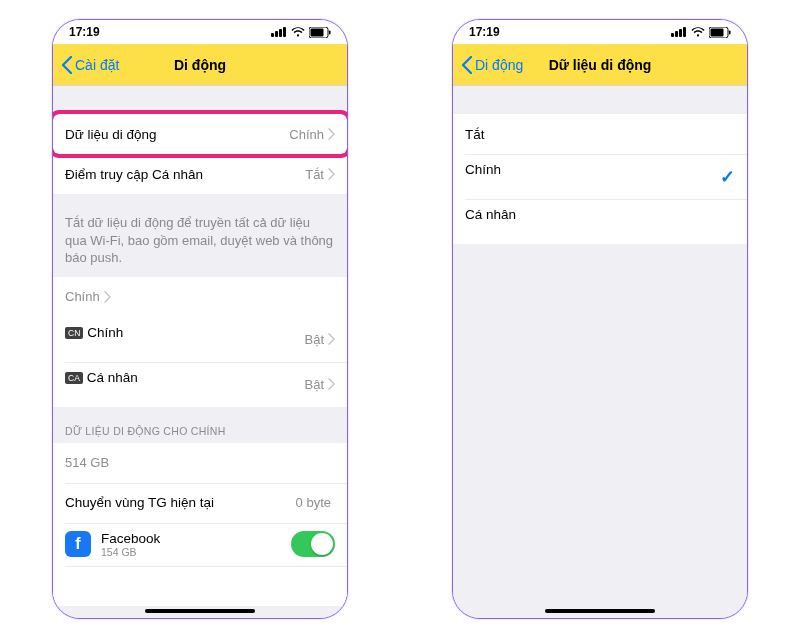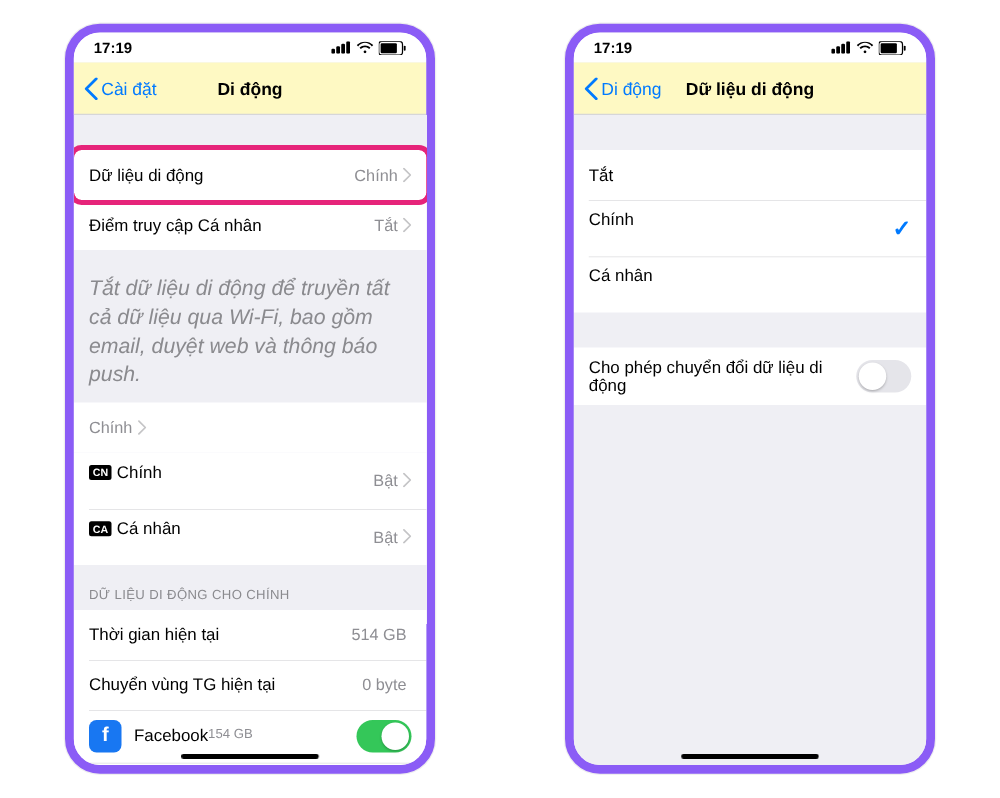--- a/index.html
+++ b/index.html
@@ -5,37 +5,37 @@
   * { box-sizing: border-box; margin: 0; padding: 0; }
   body {
     width: 800px; height: 638px;
     background: #fff;
     font-family: -apple-system, "Helvetica Neue", Arial, sans-serif;
     position: relative; overflow: hidden;
     display: flex; justify-content: space-around; align-items: center;
   }
   .phone {
     width: 296px; height: 600px;
-    border: 7px solid #8b5cf6;
+    border: 1px solid #8b5cf6;
     border-radius: 28px;
     overflow: hidden;
     background: #efeff4;
     display: flex; flex-direction: column;
     position: relative;
     box-shadow: 0 0 0 1px #eee;
   }
   .status-bar {
     height: 24px; background: #fff;
     display: flex; justify-content: space-between; align-items: center;
     padding: 0 16px; font-size: 12px; font-weight: 600;
   }
   .status-right { display: flex; align-items: center; gap: 4px; }
   .sb-icon { display:inline-block; }
   .nav {
-    height: 42px; background: #fef9c3;
+    height: 42px; background: #fde047;
     border-bottom: 1px solid #d6d6d8;
     display: flex; align-items: center;
     position: relative; padding: 0 8px;
   }
   .nav-back {
     display: flex; align-items: center;
     color: #007aff; font-size: 14px; font-weight: 400;
     gap: 2px;
   }
   .nav-title {
@@ -55,22 +55,22 @@
     font-size: 13.5px; color: #000;
   }
   .row + .row::before {
     content:""; position:absolute; top:0; left:12px; right:0;
     height:1px; background:#d6d6d8; transform: scaleY(.5);
   }
   .row .label { flex: 1; }
   .row .value { color: #8e8e93; font-size: 13px; margin-right: 4px; }
   .row .sub { font-size: 11px; color: #c0c0c4; display:block; margin-top:2px; filter: blur(1px); }
   .footer-text {
-    font-size: 17px; color: #8a8a8e;
-    padding: 20px 12px 10px 12px; line-height: 1.35; font-style: italic;
+    font-size: 13px; color: #8a8a8e;
+    padding: 20px 12px 10px 12px; line-height: 1.35;
   }
   .header-text {
     font-size: 10.5px; color: #8a8a8e;
     padding: 18px 12px 6px 12px; letter-spacing: .3px;
   }
   .chevron {
     width: 7px; height: 12px; flex:0 0 auto;
     color:#c4c4c6;
   }
   .toggle {
@@ -85,32 +85,32 @@
   }
   .toggle.on { background:#34c759; }
   .toggle.on::after { left:20px; }
   .highlight {
     box-shadow: 0 0 0 3px #e6247a, 0 0 0 4px #e6247a;
     border-radius: 6px;
     position: relative; z-index: 2;
   }
   .check { color:#007aff; font-size:18px; font-weight:600; }
   .sim-badge {
-    display:inline-block; background:#000000; color:#fff;
-    font-size:8.5px; font-weight:700; border-radius:2px;
+    display:inline-block; background:#404040; color:#fff;
+    font-size:8.5px; font-weight:400; border-radius:2px;
     padding: 0 3px; line-height:12px; margin-right:4px;
     vertical-align: 1px;
   }
   .app-icon {
     width: 26px; height: 26px; border-radius:6px; margin-right:10px;
     display:flex; align-items:center; justify-content:center;
     font-size: 16px; color:#fff; font-weight:700; flex:0 0 auto;
   }
   .fb { background:#1877f2; }
-  .two-line { display:flex; flex-direction:row; }
+  .two-line { display:flex; flex-direction:column; }
   .two-line .sublabel { font-size:10.5px; color:#8e8e93; }
   .home-ind {
     position:absolute; bottom:5px; left:50%;
     width:110px; height:4px; background:#000; border-radius:3px;
     transform: translateX(-50%);
   }
 </style>
 </head>
 <body>
 
@@ -192,21 +192,20 @@
         <span class="value">Bật</span>
         <svg class="chevron" viewBox="0 0 8 14">
             <path d="M1 1l6 6-6 6" fill="none" stroke="currentColor" stroke-width="1.6" stroke-linecap="round" stroke-linejoin="round"></path>
           </svg>
       </div>
     </div>
 
     <div class="header-text" style="">DỮ LIỆU DI ĐỘNG CHO CHÍNH</div>
     <div class="group">
       <div class="row">
-        <span class="label">Thời gian hiện tại</span>
         <span class="value">514 GB</span>
       </div>
       <div class="row">
         <span class="label">Chuyển vùng TG hiện tại</span>
         <span class="value">0 byte</span>
       </div>
       <div class="row">
         <span class="app-icon fb">f</span>
         <span class="label two-line">
           <span>Facebook</span>
@@ -268,21 +267,15 @@
         <span class="check">✓</span>
       </div>
       <div class="row">
         <span class="label">
           <span>Cá nhân</span>
           <span class="sub">&nbsp;&nbsp;&nbsp;&nbsp;&nbsp;&nbsp;&nbsp;&nbsp;&nbsp;&nbsp;&nbsp;&nbsp;&nbsp;&nbsp;&nbsp;&nbsp;</span>
         </span>
       </div>
     </div>
 
-    <div class="group mt">
-      <div class="row">
-        <span class="label">Cho phép chuyển đổi dữ liệu di động</span>
-        <span class="toggle"></span>
-      </div>
-    </div>
   </div>
   <div class="home-ind"></div>
 </div>
 
 </body></html>

